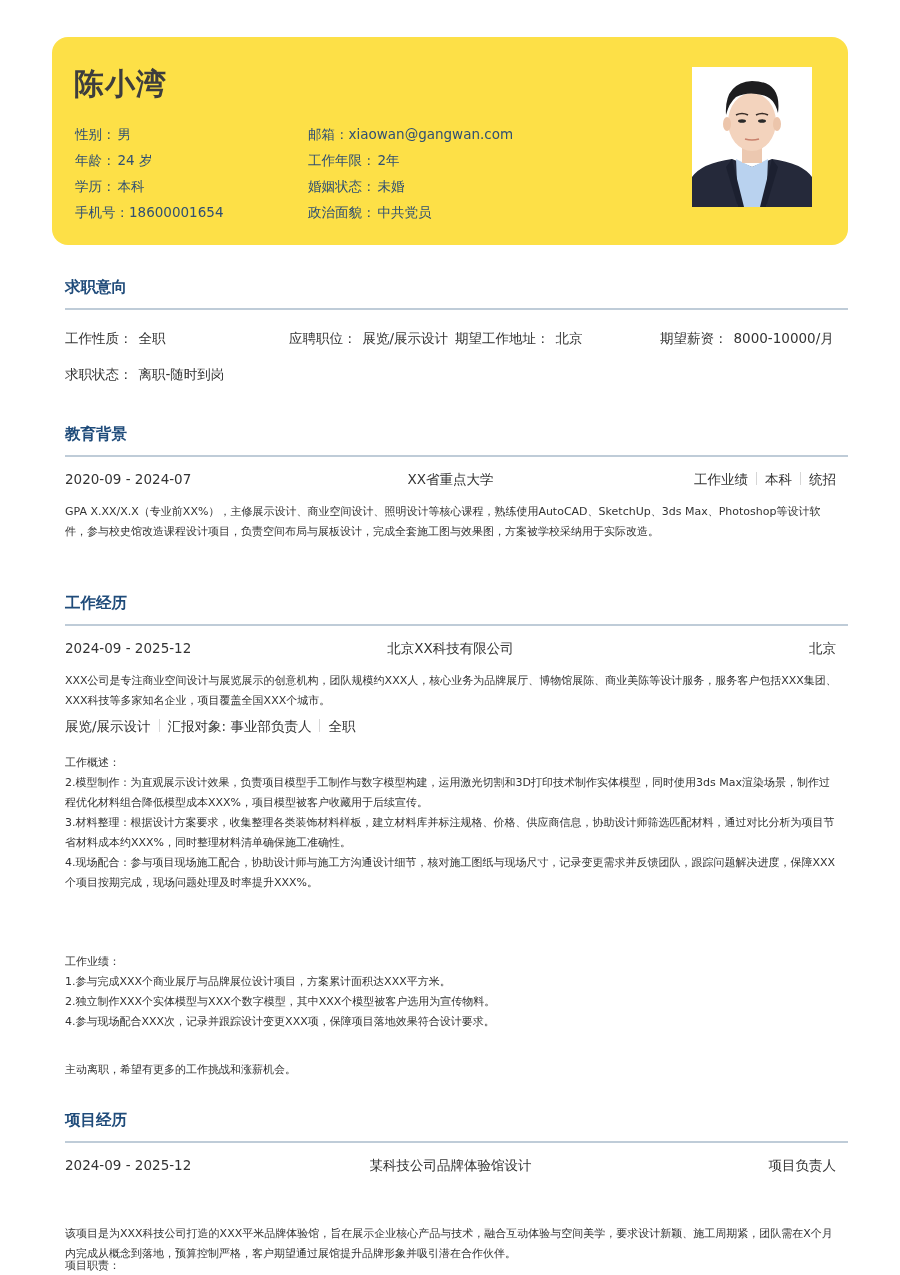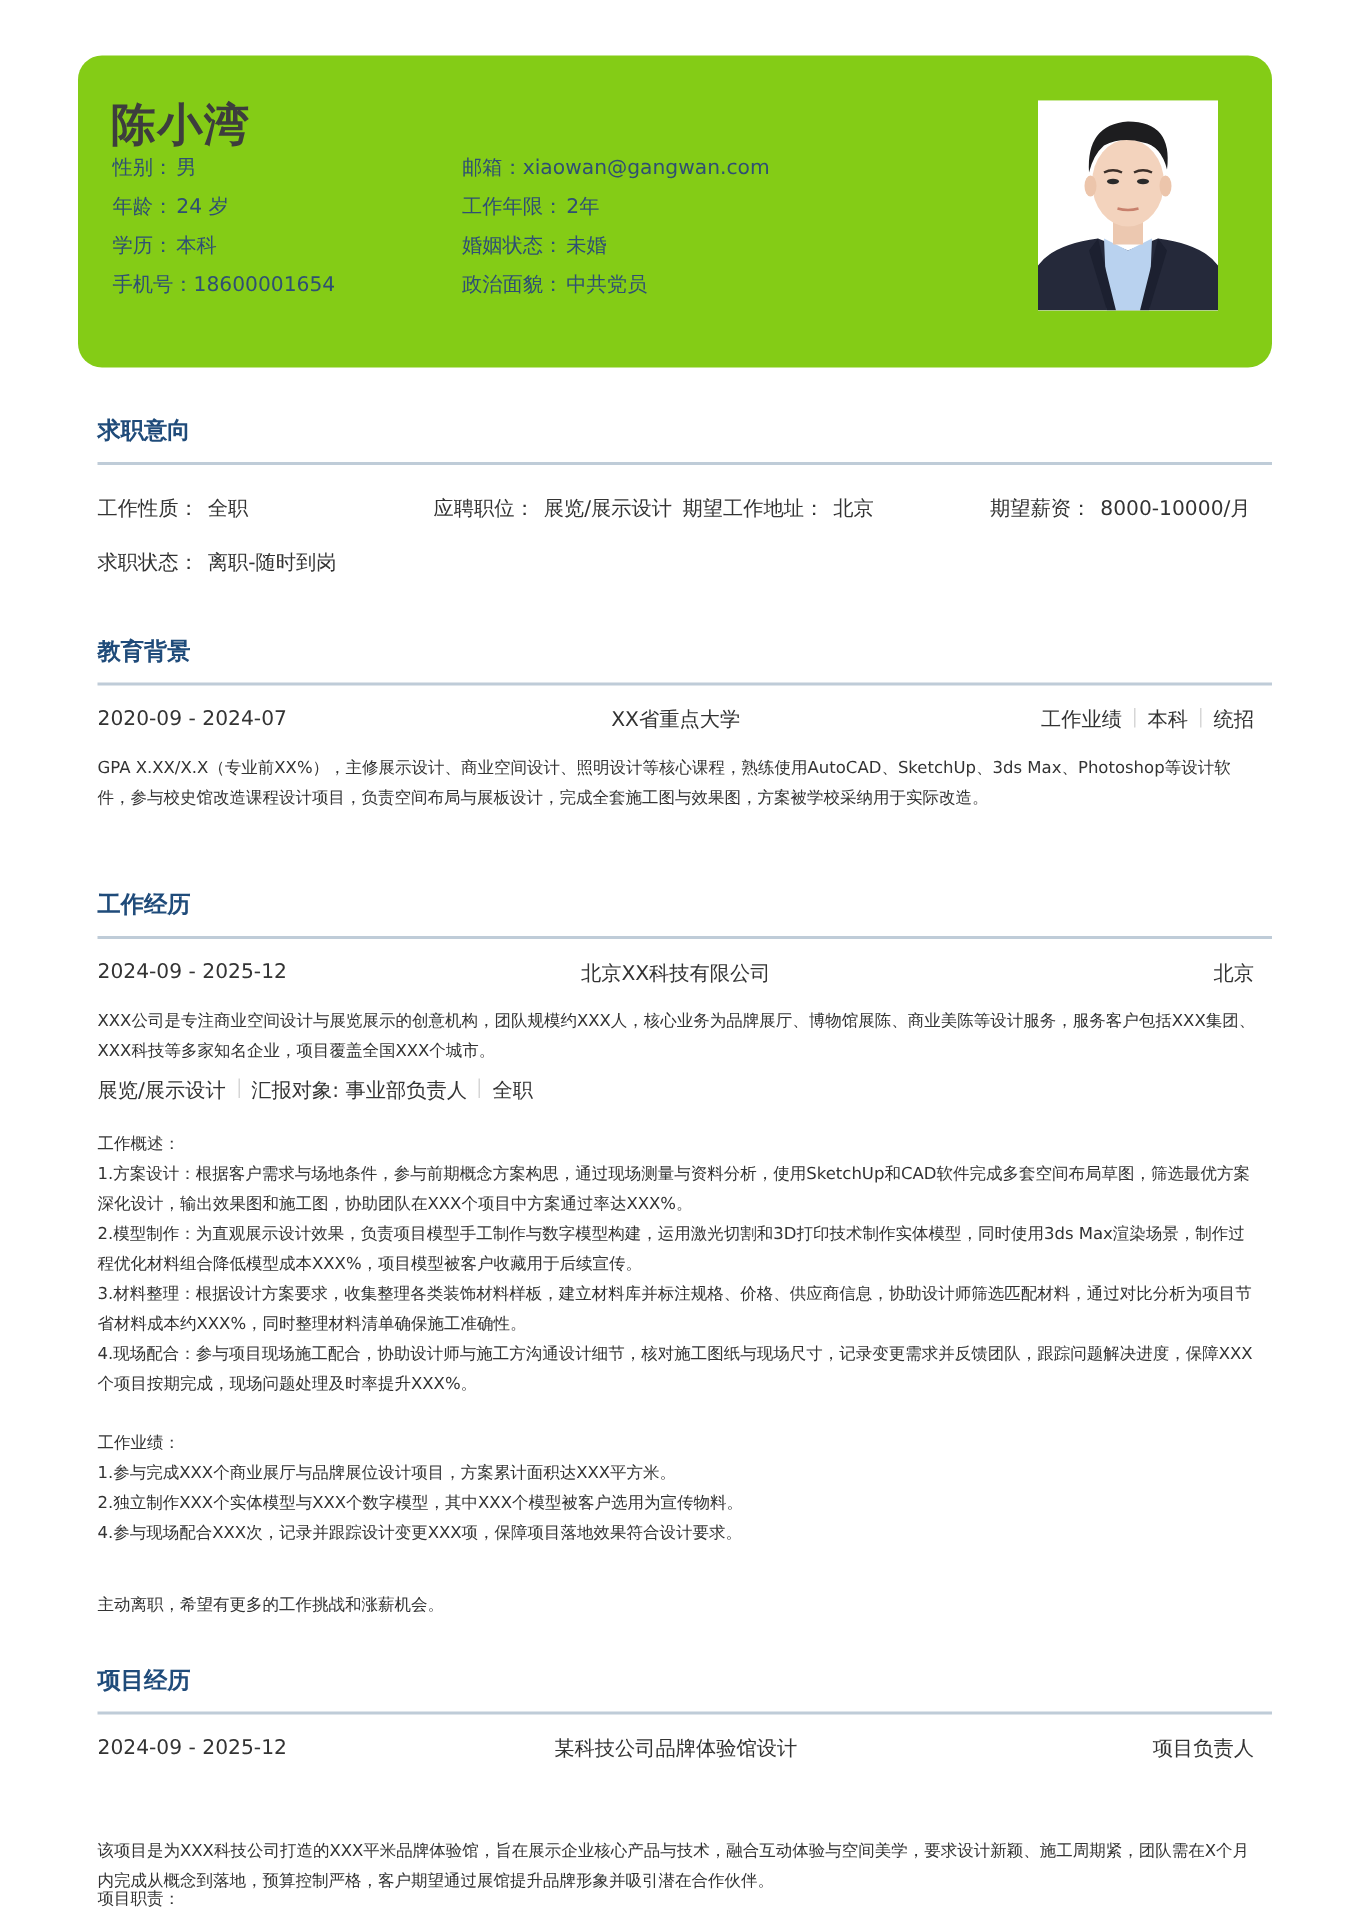--- a/index.html
+++ b/index.html
@@ -1,27 +1,27 @@
 <!DOCTYPE html>
 <html><head>
 <meta charset="utf-8">
 <style>
   * { box-sizing: border-box; margin: 0; padding: 0; }
   html, body { width: 900px; height: 1275px; overflow: hidden; background: #ffffff; }
   body { font-family: "DejaVu Sans", "Liberation Sans", sans-serif; color: #333333; position: relative; }
 
   .header {
     position: absolute; left: 52px; top: 37px; width: 796px; height: 208px;
-    background: #84cc16; border-radius: 16px;
+    background: #fde047; border-radius: 16px;
   }
   .name {
     position: absolute; left: 22px; top: 27px; font-size: 30px; font-weight: bold;
     color: #3d3d3d; letter-spacing: 1px; line-height: 40px;
   }
-  .info-col { position: absolute; top: 62px; }
+  .info-col { position: absolute; top: 84px; }
   .info-col.left { left: 23px; }
   .info-col.right { left: 256px; }
   .info-row { font-size: 13.5px; line-height: 26px; color: #2f4f73; white-space: nowrap; }
   .info-row .lbl { color: #2f4f73; }
   .info-row .val { color: #2f4f73; margin-left: 2px; }
 
   .photo {
     position: absolute; left: 640px; top: 30px; width: 120px; height: 140px;
     background: #ffffff; overflow: hidden;
   }
@@ -125,21 +125,20 @@
   <span class="l">2024-09 - 2025-12</span>
   <span class="c">北京XX科技有限公司</span>
   <span class="r">北京</span>
 </div>
 <div class="para" style="top:671px;">XXX公司是专注商业空间设计与展览展示的创意机构，团队规模约XXX人，核心业务为品牌展厅、博物馆展陈、商业美陈等设计服务，服务客户包括XXX集团、XXX科技等多家知名企业，项目覆盖全国XXX个城市。</div>
 
 <div class="abs text" style="left:65px; top:718px;"><span>展览/展示设计</span><span class="sep"></span><span>汇报对象: 事业部负责人</span><span class="sep"></span><span>全职</span></div>
 
 <div class="para" style="top:753px;">
   <div>工作概述：</div>
-  <div>1.方案设计：根据客户需求与场地条件，参与前期概念方案构思，通过现场测量与资料分析，使用SketchUp和CAD软件完成多套空间布局草图，筛选最优方案深化设计，输出效果图和施工图，协助团队在XXX个项目中方案通过率达XXX%。</div>
   <div>2.模型制作：为直观展示设计效果，负责项目模型手工制作与数字模型构建，运用激光切割和3D打印技术制作实体模型，同时使用3ds Max渲染场景，制作过程优化材料组合降低模型成本XXX%，项目模型被客户收藏用于后续宣传。</div>
   <div>3.材料整理：根据设计方案要求，收集整理各类装饰材料样板，建立材料库并标注规格、价格、供应商信息，协助设计师筛选匹配材料，通过对比分析为项目节省材料成本约XXX%，同时整理材料清单确保施工准确性。</div>
   <div>4.现场配合：参与项目现场施工配合，协助设计师与施工方沟通设计细节，核对施工图纸与现场尺寸，记录变更需求并反馈团队，跟踪问题解决进度，保障XXX个项目按期完成，现场问题处理及时率提升XXX%。</div>
 </div>
 
 <div class="para" style="top:952px;">
   <div>工作业绩：</div>
   <div>1.参与完成XXX个商业展厅与品牌展位设计项目，方案累计面积达XXX平方米。</div>
   <div>2.独立制作XXX个实体模型与XXX个数字模型，其中XXX个模型被客户选用为宣传物料。</div>
   <div>4.参与现场配合XXX次，记录并跟踪设计变更XXX项，保障项目落地效果符合设计要求。</div>

